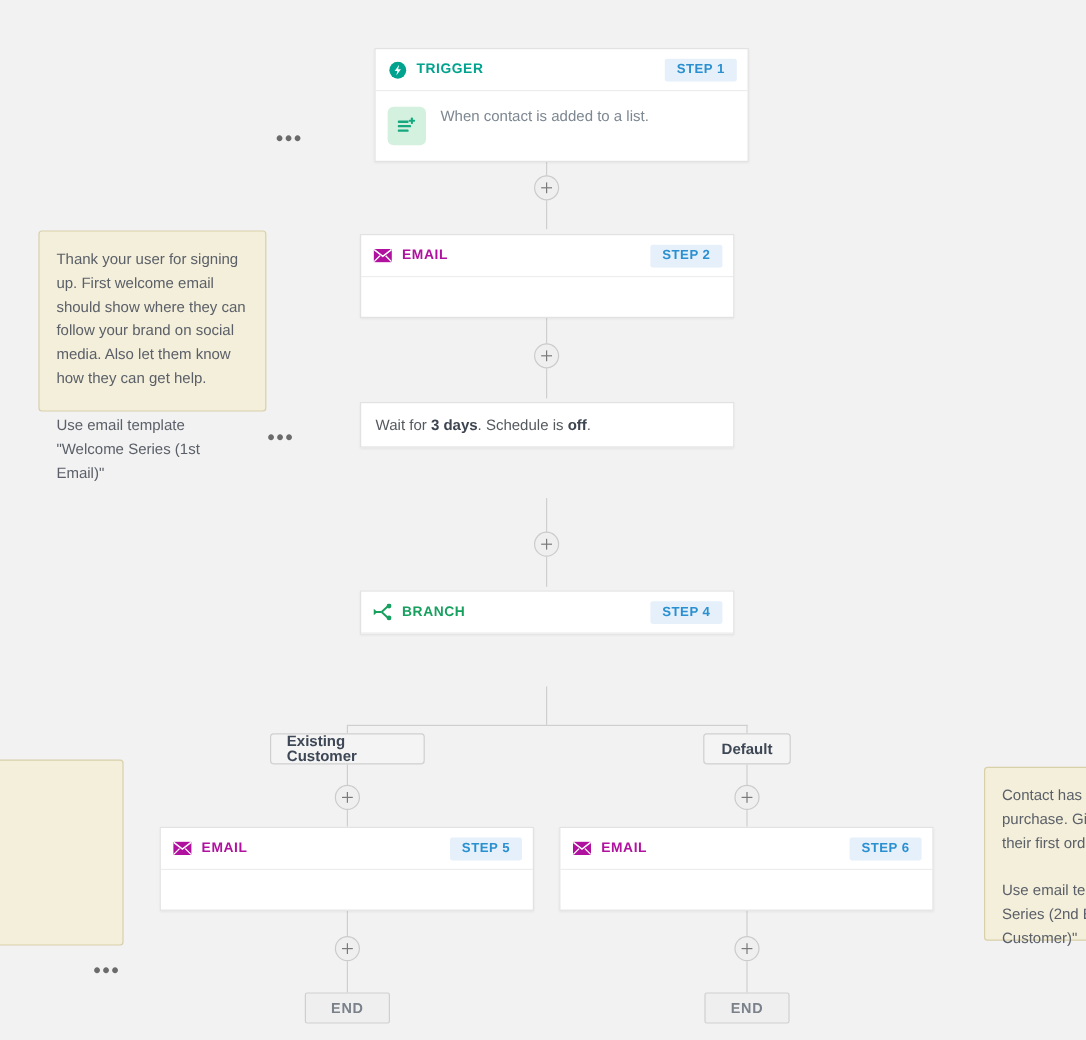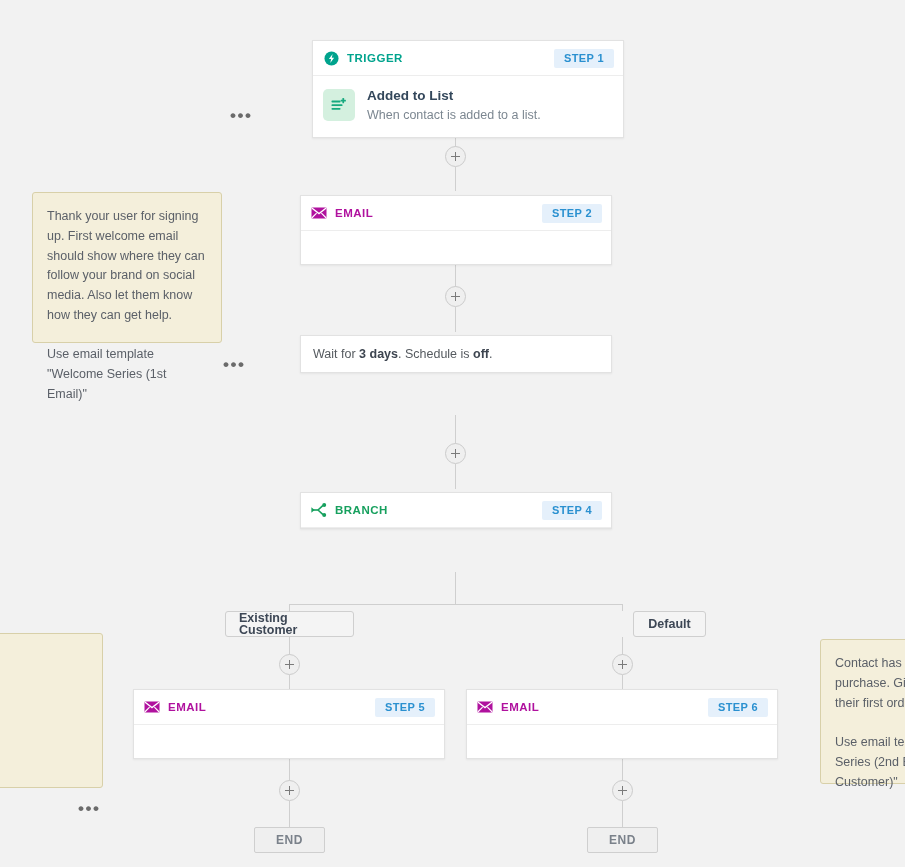--- a/index.html
+++ b/index.html
@@ -290,21 +290,20 @@
       <span class="tile-icon">
         <svg width="18" height="18" viewBox="0 0 18 18">
           <rect x="1.5" y="4.5" width="9" height="1.9" rx="0.7" fill="#16a97f"></rect>
           <rect x="1.5" y="8.2" width="11" height="1.9" rx="0.7" fill="#16a97f"></rect>
           <rect x="1.5" y="11.9" width="9" height="1.9" rx="0.7" fill="#16a97f"></rect>
           <rect x="12.4" y="2.0" width="1.7" height="5.3" rx="0.6" fill="#16a97f"></rect>
           <rect x="10.6" y="3.8" width="5.3" height="1.7" rx="0.6" fill="#16a97f"></rect>
         </svg>
       </span>
       <span>
-        <div class="trigger-title">Added to List</div>
         <div class="trigger-sub">When contact is added to a list.</div>
       </span>
     </div>
   </div>
 
   <div class="step-card" style="left:300px; top:195px;">
     <div class="step-head">
       <span class="step-icon">
         <svg width="16" height="12" viewBox="0 0 16 12">
           <rect x="0.5" y="0.5" width="15" height="11" rx="0.8" fill="#b0119e"></rect>
@@ -334,21 +333,21 @@
         </svg>
       </span>
       <span class="step-label branch">BRANCH</span>
       <span class="step-badge">STEP 4</span>
     </div>
   </div>
 
   <div class="path-label" style="left:225px; top:611px; width:129px;">
     <span>Existing Customer</span>
   </div>
-  <div class="path-label" style="left:586px; top:611px; width:73px;margin-left:47px;">
+  <div class="path-label" style="left:586px; top:611px; width:73px;">
     <span>Default</span>
   </div>
 
   <div class="step-card" style="left:133px; top:689px;">
     <div class="step-head">
       <span class="step-icon">
         <svg width="16" height="12" viewBox="0 0 16 12">
           <rect x="0.5" y="0.5" width="15" height="11" rx="0.8" fill="#b0119e"></rect>
           <path d="M0.8 1 L8 6.6 L15.2 1" stroke="#ffffff" stroke-width="1.3" fill="none"></path>
           <path d="M0.8 11 L5.6 6.2 M15.2 11 L10.4 6.2" stroke="#ffffff" stroke-width="1.1" fill="none"></path>

